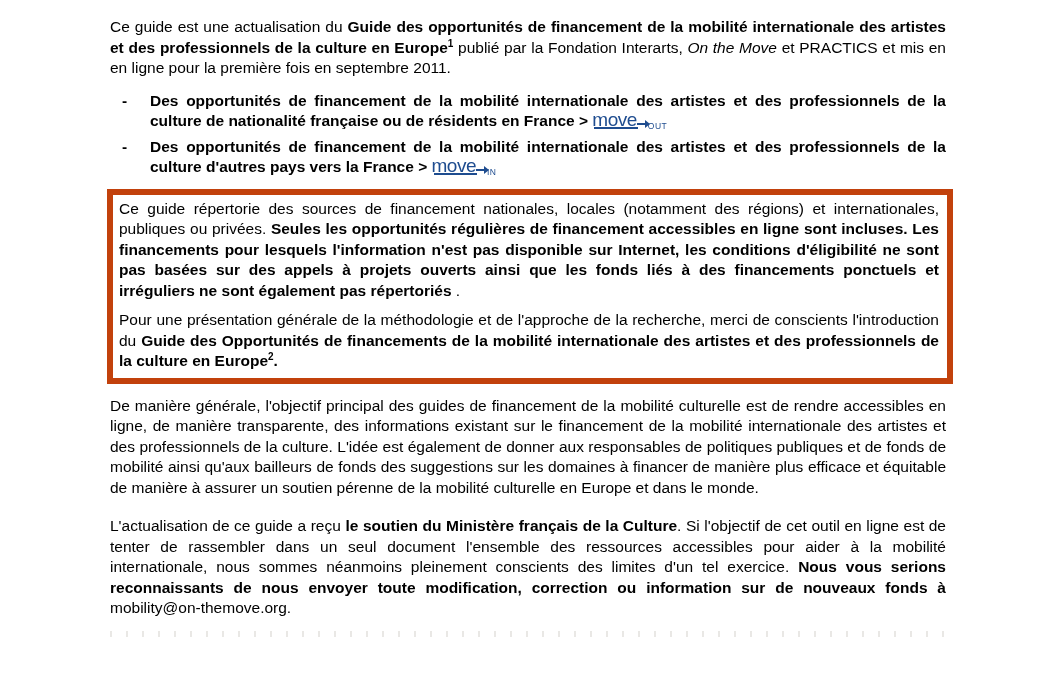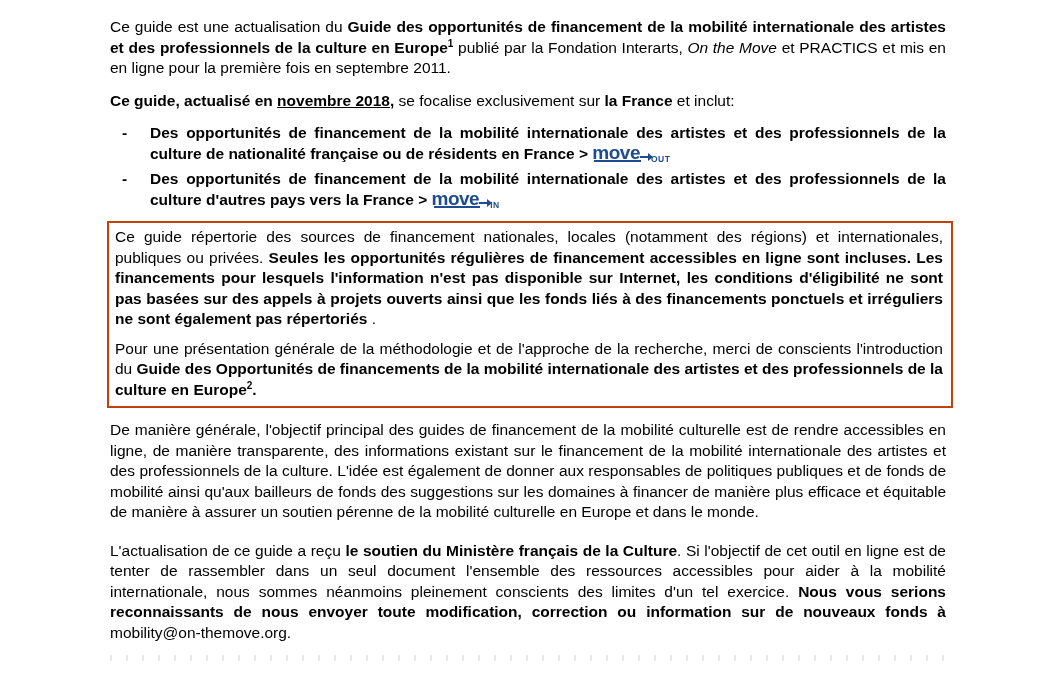--- a/index.html
+++ b/index.html
@@ -15,46 +15,45 @@
   .s-b{font-weight:700;}
   .s-i{font-style:italic;}
   .s-bu{font-weight:700;text-decoration:underline;}
   .s-sup{font-weight:700;font-size:10px;vertical-align:super;line-height:0;}
   
   ul.bullets{margin:0 0 6px 0;padding:0 0 0 40px;list-style:none;
     font-weight:700;font-size:15.5px;line-height:20.5px;text-align:justify;}
   ul.bullets li{position:relative;}
   .bullet-marker{position:absolute;left:-28px;top:0;font-weight:700;}
   
-  .info-box{border:2px solid #c2410c;margin:0 -7px 12px -3px;padding:4px 8px 6px 6px;}
+  .info-box{border:6px solid #c2410c;margin:0 -7px 12px -3px;padding:4px 8px 6px 6px;}
   .info-box p.doc{margin-bottom:9px;}
   .info-box p.doc:last-child{margin-bottom:0;}
   
   .gap-lg{margin-bottom:18px !important;}
   
-  .move-logo{white-space:nowrap;font-weight:700;}
+  .move-logo{white-space:nowrap;font-weight:400;}
   .move-word{display:inline-block;position:relative;font-size:19px;line-height:14px;
     padding-bottom:4px;letter-spacing:-0.5px;}
   .move-word::after{content:'';position:absolute;left:2px;right:-1px;bottom:2px;height:2px;background:currentColor;}
   .move-arrow{display:inline-block;position:relative;width:8px;height:2px;background:currentColor;vertical-align:1px;}
   .move-arrow::after{content:'';position:absolute;right:-5px;top:-3px;width:0;height:0;
     border-left:5px solid currentColor;border-top:4px solid transparent;border-bottom:4px solid transparent;}
   .move-sub{font-size:8.5px;vertical-align:-3px;margin-left:3px;letter-spacing:0.5px;}
   
   .cutoff-strip{height:6px;margin-top:3px;opacity:0.45;
     background:repeating-linear-gradient(90deg,#cfccc6 0 2px,transparent 2px 16px);}
 </style>
 </head>
 <body>
 
 <div class="page">
 
   <p class="doc"><span class="s-r">Ce guide est une actualisation du </span><span class="s-b">Guide des opportunités de financement de la mobilité internationale des artistes et des professionnels de la culture en Europe</span><span class="s-sup">1</span><span class="s-r"> publié par la Fondation Interarts, </span><span class="s-i">On the Move</span><span class="s-r"> et PRACTICS et mis en en ligne pour la première fois en septembre 2011.</span></p>
 
-  <p class="doc update"><span class="s-b">Ce guide, actualisé en </span><span class="s-bu">novembre 2018,</span><span class="s-r"> se focalise exclusivement sur </span><span class="s-b">la France</span><span class="s-r"> et inclut:</span></p>
 
   <ul class="bullets">
     <li>
       <span class="bullet-marker">-</span><span><span class="s-b">Des opportunités de financement de la mobilité internationale des artistes et des professionnels de la culture de nationalité française ou de résidents en France &gt; </span></span><span class="move-logo" style="color: rgb(30, 76, 143);"><span class="move-word">move</span><span class="move-arrow"></span><span class="move-sub">OUT</span></span>
     </li>
     <li>
       <span class="bullet-marker">-</span><span><span class="s-b">Des opportunités de financement de la mobilité internationale des artistes et des professionnels de la culture d'autres pays vers la France &gt; </span></span><span class="move-logo" style="color: rgb(30, 76, 143);"><span class="move-word">move</span><span class="move-arrow"></span><span class="move-sub">IN</span></span>
     </li>
   </ul>
 

